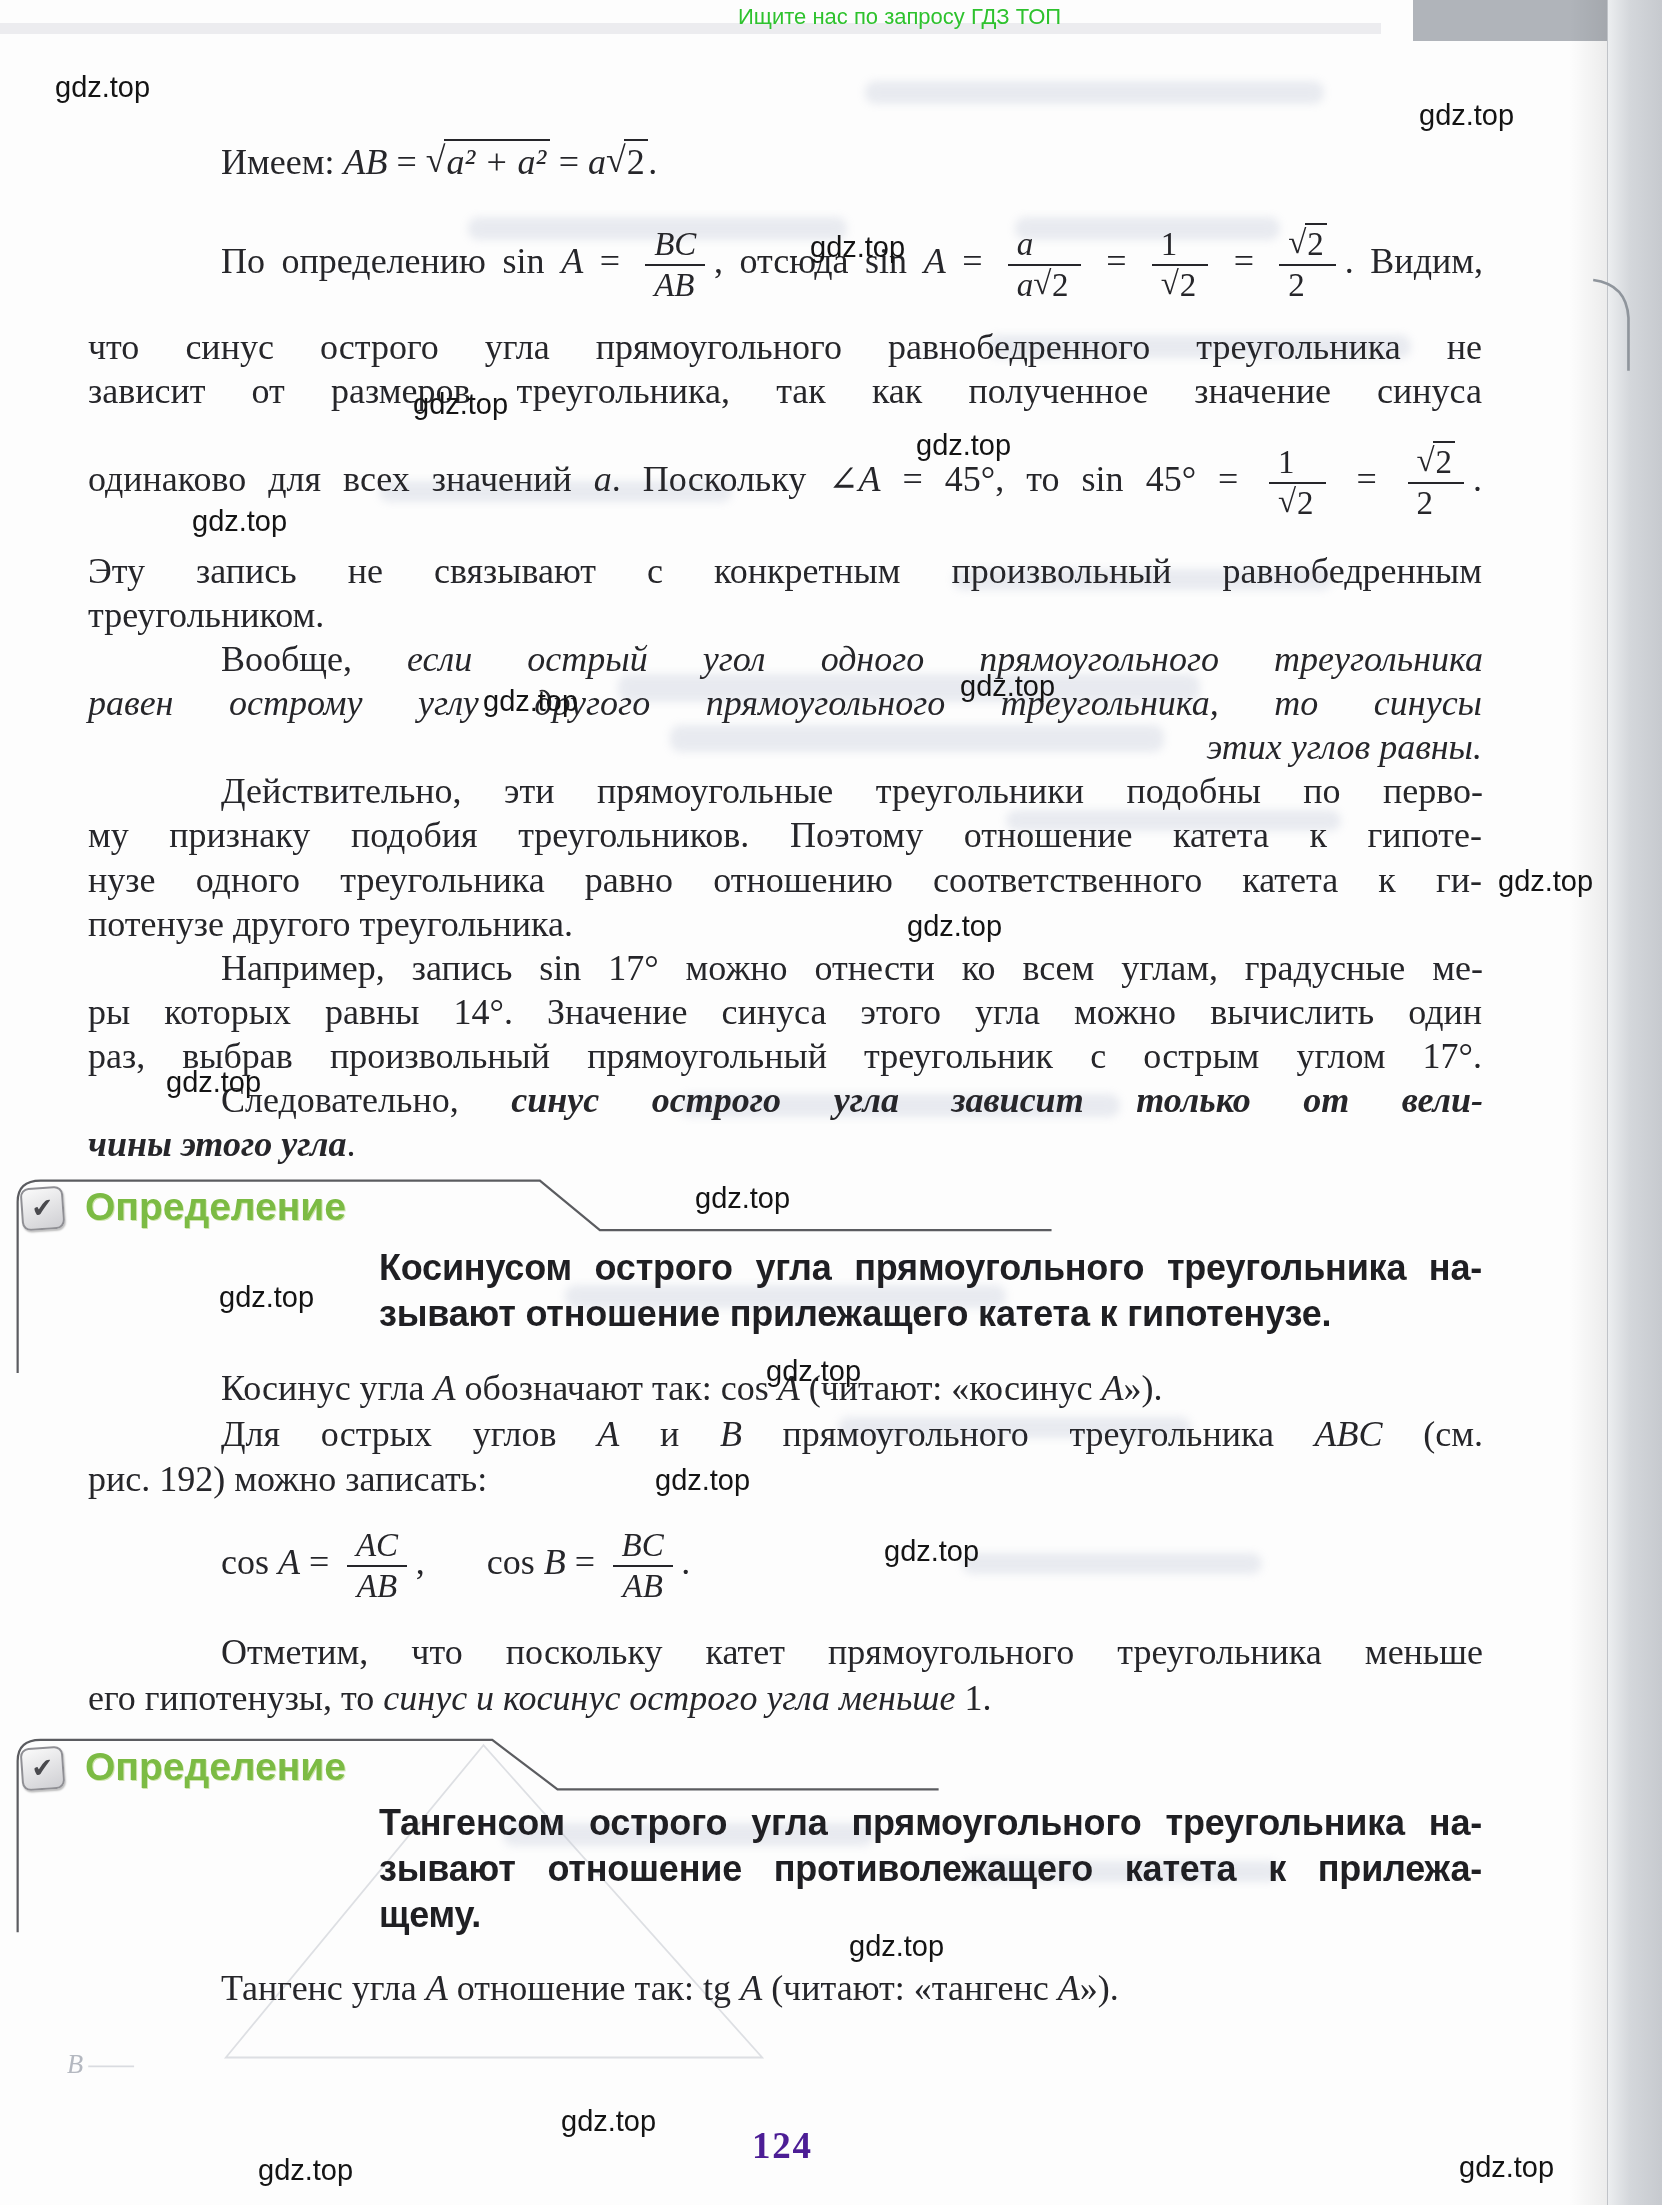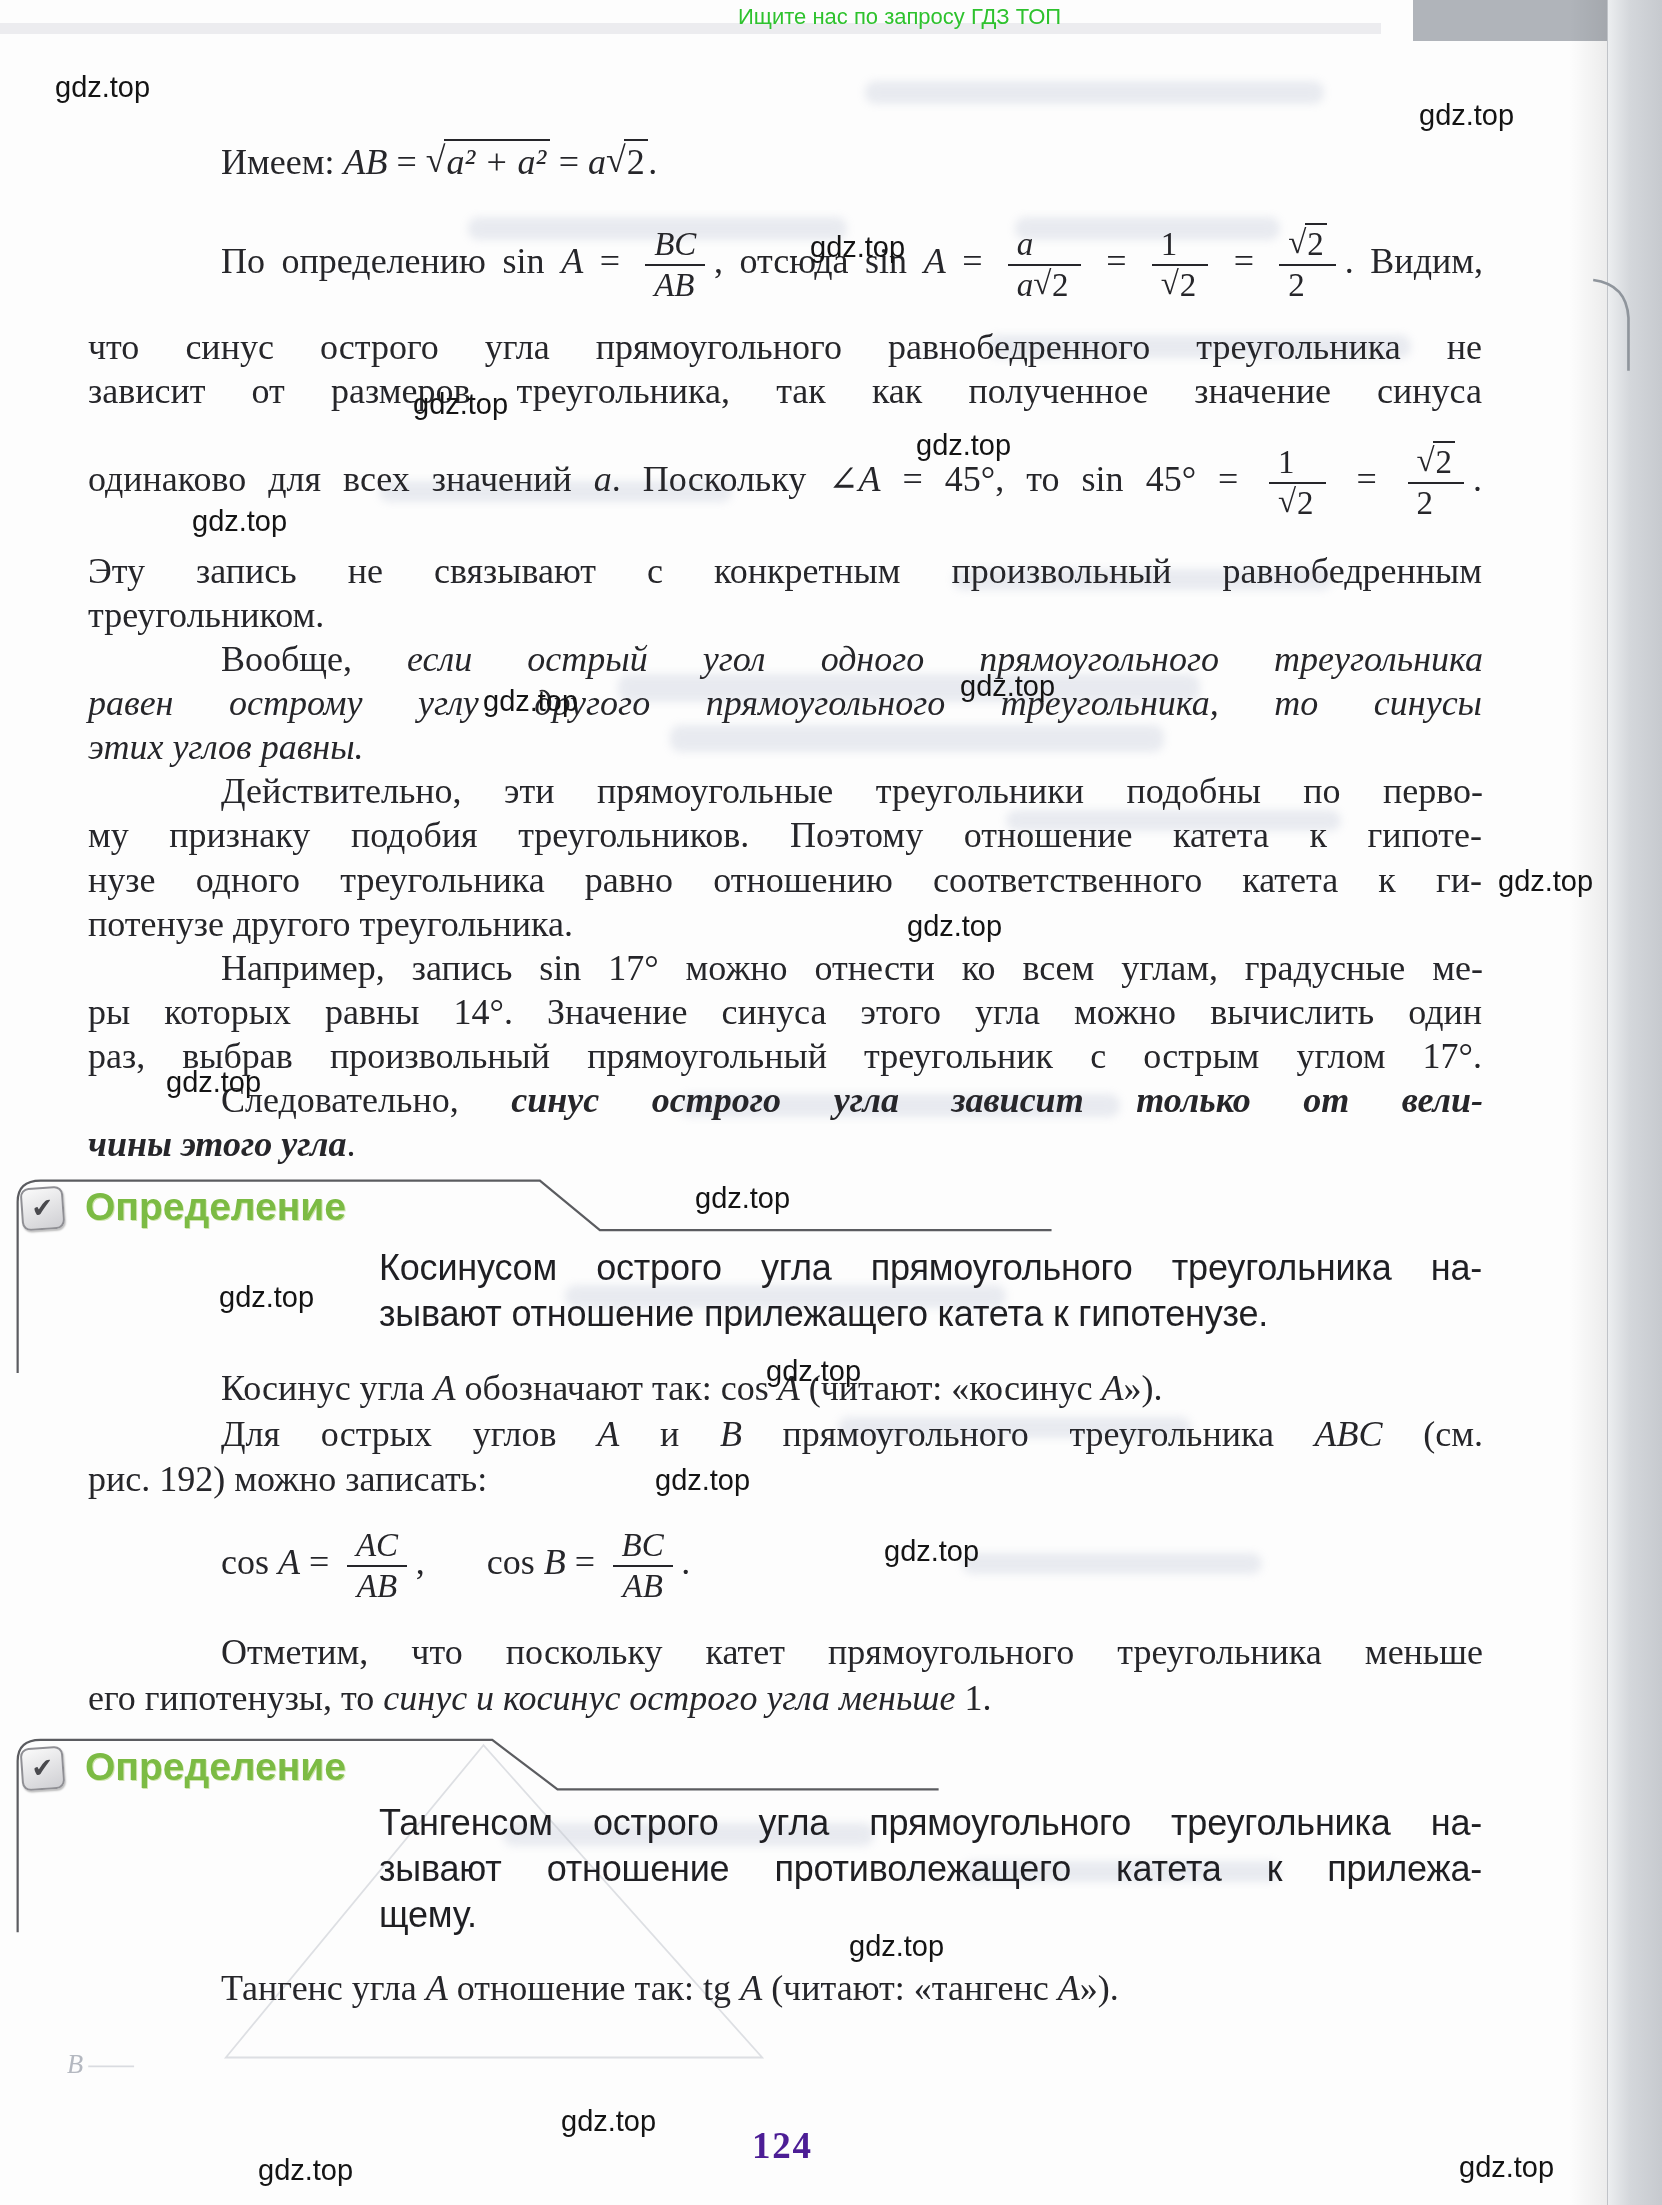--- a/index.html
+++ b/index.html
@@ -23,21 +23,21 @@
     font-size:22px;font-weight:500;color:#2ec22e;cursor:pointer;}
   .footer{position:absolute;left:0;top:2181px;width:1662px;text-align:center;
     font-family:"Liberation Sans",sans-serif;font-size:18.5px;color:#7b3fc0;cursor:pointer;}
   .page-number{position:absolute;left:752px;top:2124px;font-family:Liberation Serif, serif;
     font-size:37px;font-weight:700;letter-spacing:1.8px;color:#4c1d95;}
   
   .wm{position:absolute;font-family:"Liberation Sans",sans-serif;font-size:29px;color:#141414;white-space:nowrap;}
   
   .row{position:absolute;font-size:36px;line-height:44px;white-space:normal;}
   .row.j{text-align:justify;text-align-last:justify;}
-  .row.b{font-family:"Liberation Sans",sans-serif;font-weight:400;letter-spacing:-0.2px;color:#1f1f23;}
+  .row.b{font-family:"Liberation Sans",sans-serif;font-weight:700;letter-spacing:-0.2px;color:#1f1f23;}
   .row i{font-style:italic;}
   .gap{display:inline-block;}
   .frac{display:inline-block;vertical-align:middle;text-align:center;font-size:33px;line-height:39px;margin:0 8.8px;}
   .frac .fn{display:block;padding:0 8.8px;}
   .frac .fd{display:block;border-top:2.6px solid #26262a;padding:0 8.8px;}
   .sqrt{white-space:nowrap;}
   .sqrt .rs{position:relative;top:-1.8px;margin-right:-1.8px;}
   .sqrt .rad{border-top:2.6px solid #26262a;padding:0.9px 3.5px 0 2.6px;}
   
   .overlay{position:absolute;left:0;top:0;width:1662px;height:2206px;}
@@ -93,21 +93,21 @@
   <div id="rows">
       <div class="row m" style="left: 221px; top: 124px; width: 1262px; line-height: 76px;"><span>Имеем: </span><i>AB</i><span> = </span><span class="sqrt"><span class="rs">√</span><span class="rad"><i>a² + a²</i></span></span><span> = </span><i>a</i><span class="sqrt"><span class="rs">√</span><span class="rad"><span>2</span></span></span><span>.</span></div>
       <div class="row m j" style="left: 221px; top: 201px; width: 1262px; line-height: 120px;"><span>По определению sin </span><i>A</i><span> = </span><span class="frac"><span class="fn"><i>BC</i></span><span class="fd"><i>AB</i></span></span><span>, отсюда sin </span><i>A</i><span> = </span><span class="frac"><span class="fn"><i>a</i></span><span class="fd"><i>a</i><span class="sqrt"><span class="rs">√</span><span class="rad"><span>2</span></span></span></span></span><span> = </span><span class="frac"><span class="fn"><span>1</span></span><span class="fd"><span class="sqrt"><span class="rs">√</span><span class="rad"><span>2</span></span></span></span></span><span> = </span><span class="frac"><span class="fn"><span class="sqrt"><span class="rs">√</span><span class="rad"><span>2</span></span></span></span><span class="fd"><span>2</span></span></span><span>. Видим,</span></div>
       <div class="row j" style="left: 88px; top: 325px; width: 1394px; line-height: 44px;"><span>что синус острого угла прямоугольного равнобедренного треугольника не</span></div>
       <div class="row j" style="left: 88px; top: 369px; width: 1394px; line-height: 44px;"><span>зависит от размеров треугольника, так как полученное значение синуса</span></div>
       <div class="row m j" style="left: 88px; top: 416px; width: 1394px; line-height: 127px;"><span>одинаково для всех значений </span><i>a</i><span>. Поскольку ∠</span><i>A</i><span> = 45°, то sin 45° = </span><span class="frac"><span class="fn"><span>1</span></span><span class="fd"><span class="sqrt"><span class="rs">√</span><span class="rad"><span>2</span></span></span></span></span><span> = </span><span class="frac"><span class="fn"><span class="sqrt"><span class="rs">√</span><span class="rad"><span>2</span></span></span></span><span class="fd"><span>2</span></span></span><span>.</span></div>
       <div class="row j" style="left: 88px; top: 549px; width: 1394px; line-height: 44px;"><span>Эту запись не связывают с конкретным произвольный равнобедренным</span></div>
       <div class="row" style="left: 88px; top: 593px; width: 1394px; line-height: 44px;"><span>треугольником.</span></div>
       <div class="row j" style="left: 221px; top: 637px; width: 1262px; line-height: 44px;"><span>Вообще, </span><i>если острый угол одного прямоугольного треугольника</i></div>
       <div class="row j" style="left: 88px; top: 681px; width: 1394px; line-height: 44px;"><i>равен острому углу другого прямоугольного треугольника, то синусы</i></div>
-      <div class="row" style="left: 88px; top: 725px; width: 1394px; line-height: 44px;"><i>этих углов равны.</i></div>
+      <div class="row" style="left: 88px; top: 725px; width: 1394px; line-height: 44px; text-align: right;"><i>этих углов равны.</i></div>
       <div class="row j" style="left: 221px; top: 769px; width: 1262px; line-height: 44px;"><span>Действительно, эти прямоугольные треугольники подобны по перво-</span></div>
       <div class="row j" style="left: 88px; top: 813px; width: 1394px; line-height: 44px;"><span>му признаку подобия треугольников. Поэтому отношение катета к гипоте-</span></div>
       <div class="row j" style="left: 88px; top: 858px; width: 1394px; line-height: 44px;"><span>нузе одного треугольника равно отношению соответственного катета к ги-</span></div>
       <div class="row" style="left: 88px; top: 902px; width: 1394px; line-height: 44px;"><span>потенузе другого треугольника.</span></div>
       <div class="row j" style="left: 221px; top: 946px; width: 1262px; line-height: 44px;"><span>Например, запись sin 17° можно отнести ко всем углам, градусные ме-</span></div>
       <div class="row j" style="left: 88px; top: 990px; width: 1394px; line-height: 44px;"><span>ры которых равны 14°. Значение синуса этого угла можно вычислить один</span></div>
       <div class="row j" style="left: 88px; top: 1034px; width: 1394px; line-height: 44px;"><span>раз, выбрав произвольный прямоугольный треугольник с острым углом 17°.</span></div>
       <div class="row j" style="left: 221px; top: 1078px; width: 1262px; line-height: 44px;"><span>Следовательно, </span><b><i>синус острого угла зависит только от вели-</i></b></div>
       <div class="row" style="left: 88px; top: 1122px; width: 1394px; line-height: 44px;"><b><i>чины этого угла</i></b><span>.</span></div>
       <div class="row b j" style="left: 379px; top: 1246px; width: 1103px; line-height: 44px;"><span>Косинусом острого угла прямоугольного треугольника на-</span></div>

